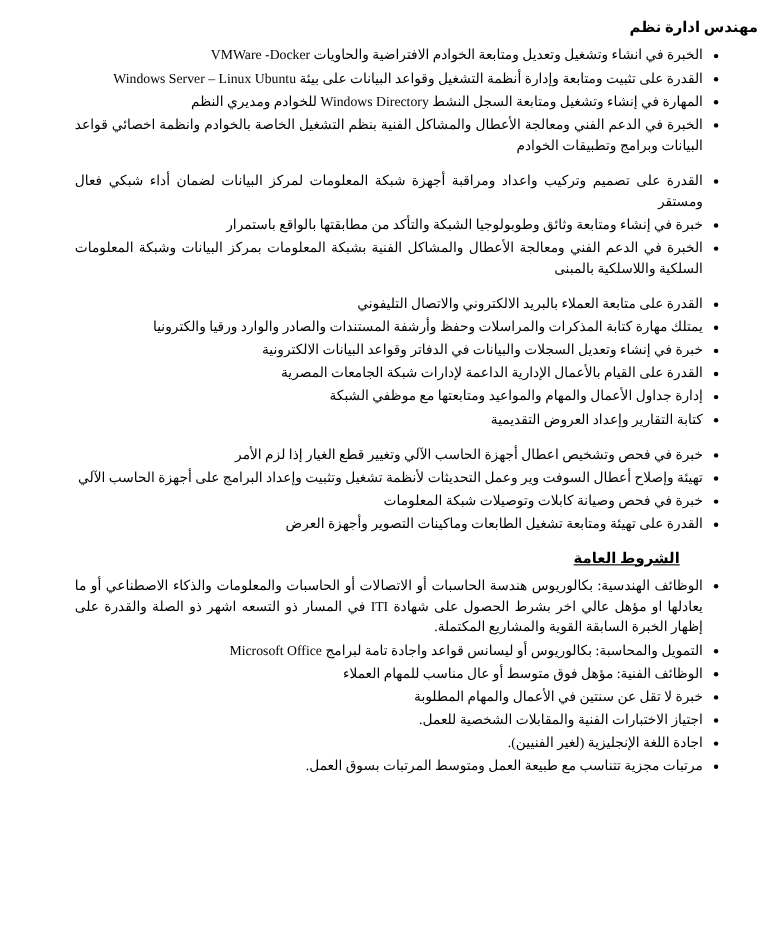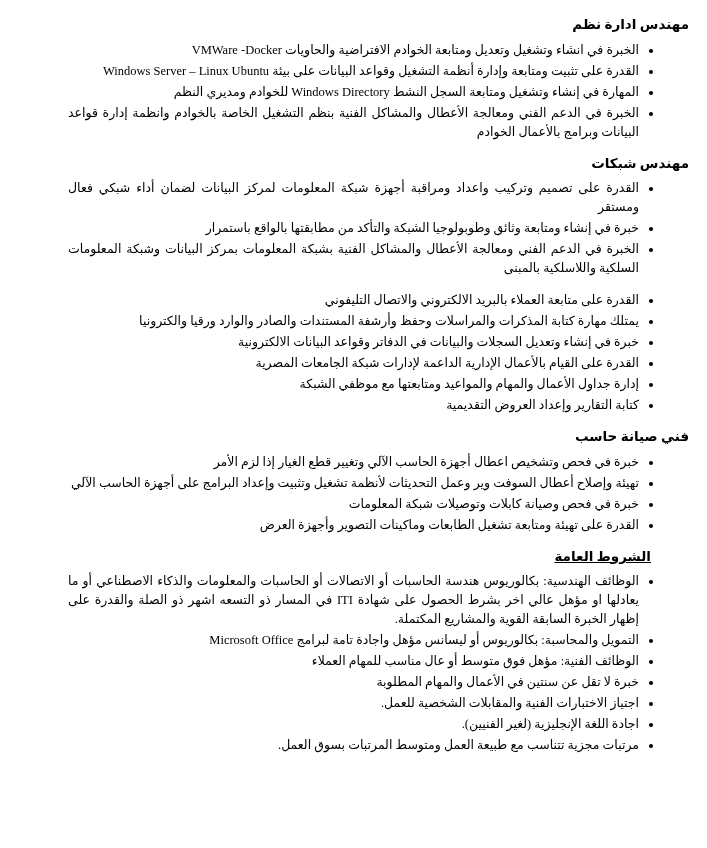--- a/index.html
+++ b/index.html
@@ -22,21 +22,21 @@
   .job-section {
     margin-bottom: 13px;
   }
   .sec-title {
     font-size: 13.5px;
     font-weight: bold;
     margin: 0 0 7px 0;
     line-height: 1.3;
   }
   .sec-title.general-title {
-    margin-right: 38px;
+    margin-right: 71px;
     text-decoration: underline;
   }
   ul.bullets {
     margin: 4px;
     padding: 0 46px 0 0;
     list-style: disc outside;
   }
   ul.bullets li {
     margin: 0 0 2px 0;
     line-height: 19px;
@@ -47,26 +47,25 @@
 <body>
 
 <div class="page">
 
   <section class="job-section">
     <h2 class="sec-title">مهندس ادارة نظم</h2>
     <ul class="bullets">
         <li>الخبرة في انشاء وتشغيل وتعديل ومتابعة الخوادم الافتراضية والحاويات VMWare -Docker</li>
         <li>القدرة على تثبيت ومتابعة وإدارة أنظمة التشغيل وقواعد البيانات على بيئة Windows Server – Linux Ubuntu</li>
         <li>المهارة في إنشاء وتشغيل ومتابعة السجل النشط Windows Directory للخوادم ومديري النظم</li>
-        <li>الخبرة في الدعم الفني ومعالجة الأعطال والمشاكل الفنية بنظم التشغيل الخاصة بالخوادم وانظمة إدارة قواعد البيانات وبرامج بالأعمال الخوادم</li>
+        <li>الخبرة في الدعم الفني ومعالجة الأعطال والمشاكل الفنية بنظم التشغيل الخاصة بالخوادم وانظمة اخصائي قواعد البيانات وبرامج وتطبيقات الخوادم</li>
       </ul>
   </section>
 
   <section class="job-section">
-    <h2 class="sec-title">مهندس شبكات</h2>
     <ul class="bullets">
         <li>القدرة على تصميم وتركيب واعداد ومراقبة أجهزة شبكة المعلومات لمركز البيانات لضمان أداء شبكي فعال ومستقر</li>
         <li>خبرة في إنشاء ومتابعة وثائق وطوبولوجيا الشبكة والتأكد من مطابقتها بالواقع باستمرار</li>
         <li>الخبرة في الدعم الفني ومعالجة الأعطال والمشاكل الفنية بشبكة المعلومات بمركز البيانات وشبكة المعلومات السلكية واللاسلكية بالمبنى</li>
       </ul>
   </section>
 
   <section class="job-section">
     <ul class="bullets">
         <li>القدرة على متابعة العملاء بالبريد الالكتروني والاتصال التليفوني</li>
@@ -75,34 +74,33 @@
         <li>القدرة على القيام بالأعمال الإدارية الداعمة لإدارات شبكة الجامعات المصرية</li>
         <li>إدارة جداول الأعمال والمهام والمواعيد ومتابعتها مع موظفي الشبكة</li>
         <li>كتابة التقارير وإعداد العروض التقديمية</li>
       </ul>
   </section>
 
   <section class="job-section">
   </section>
 
   <section class="job-section">
-    <h2 class="sec-title">فني صيانة حاسب</h2>
     <ul class="bullets">
         <li>خبرة في فحص وتشخيص اعطال أجهزة الحاسب الآلي وتغيير قطع الغيار إذا لزم الأمر</li>
         <li>تهيئة وإصلاح أعطال السوفت وير وعمل التحديثات لأنظمة تشغيل وتثبيت وإعداد البرامج على أجهزة الحاسب الآلي</li>
         <li>خبرة في فحص وصيانة كابلات وتوصيلات شبكة المعلومات</li>
         <li>القدرة على تهيئة ومتابعة تشغيل الطابعات وماكينات التصوير وأجهزة العرض</li>
       </ul>
   </section>
 
   <section class="job-section">
     <h2 class="sec-title general-title">الشروط العامة</h2>
     <ul class="bullets">
         <li>الوظائف الهندسية: بكالوريوس هندسة الحاسبات أو الاتصالات أو الحاسبات والمعلومات والذكاء الاصطناعي أو ما يعادلها او مؤهل عالي اخر بشرط الحصول على شهادة ITI في المسار ذو التسعه اشهر ذو الصلة والقدرة على إظهار الخبرة السابقة القوية والمشاريع المكتملة.</li>
-        <li>التمويل والمحاسبة: بكالوريوس أو ليسانس مؤهل واجادة تامة لبرامج Microsoft Office</li>
+        <li>التمويل والمحاسبة: بكالوريوس أو ليسانس قواعد واجادة تامة لبرامج Microsoft Office</li>
         <li>الوظائف الفنية: مؤهل فوق متوسط أو عال مناسب للمهام العملاء</li>
         <li>خبرة لا تقل عن سنتين في الأعمال والمهام المطلوبة</li>
         <li>اجتياز الاختبارات الفنية والمقابلات الشخصية للعمل.</li>
         <li>اجادة اللغة الإنجليزية (لغير الفنيين).</li>
         <li>مرتبات مجزية تتناسب مع طبيعة العمل ومتوسط المرتبات بسوق العمل.</li>
       </ul>
   </section>
 
 </div>
 

